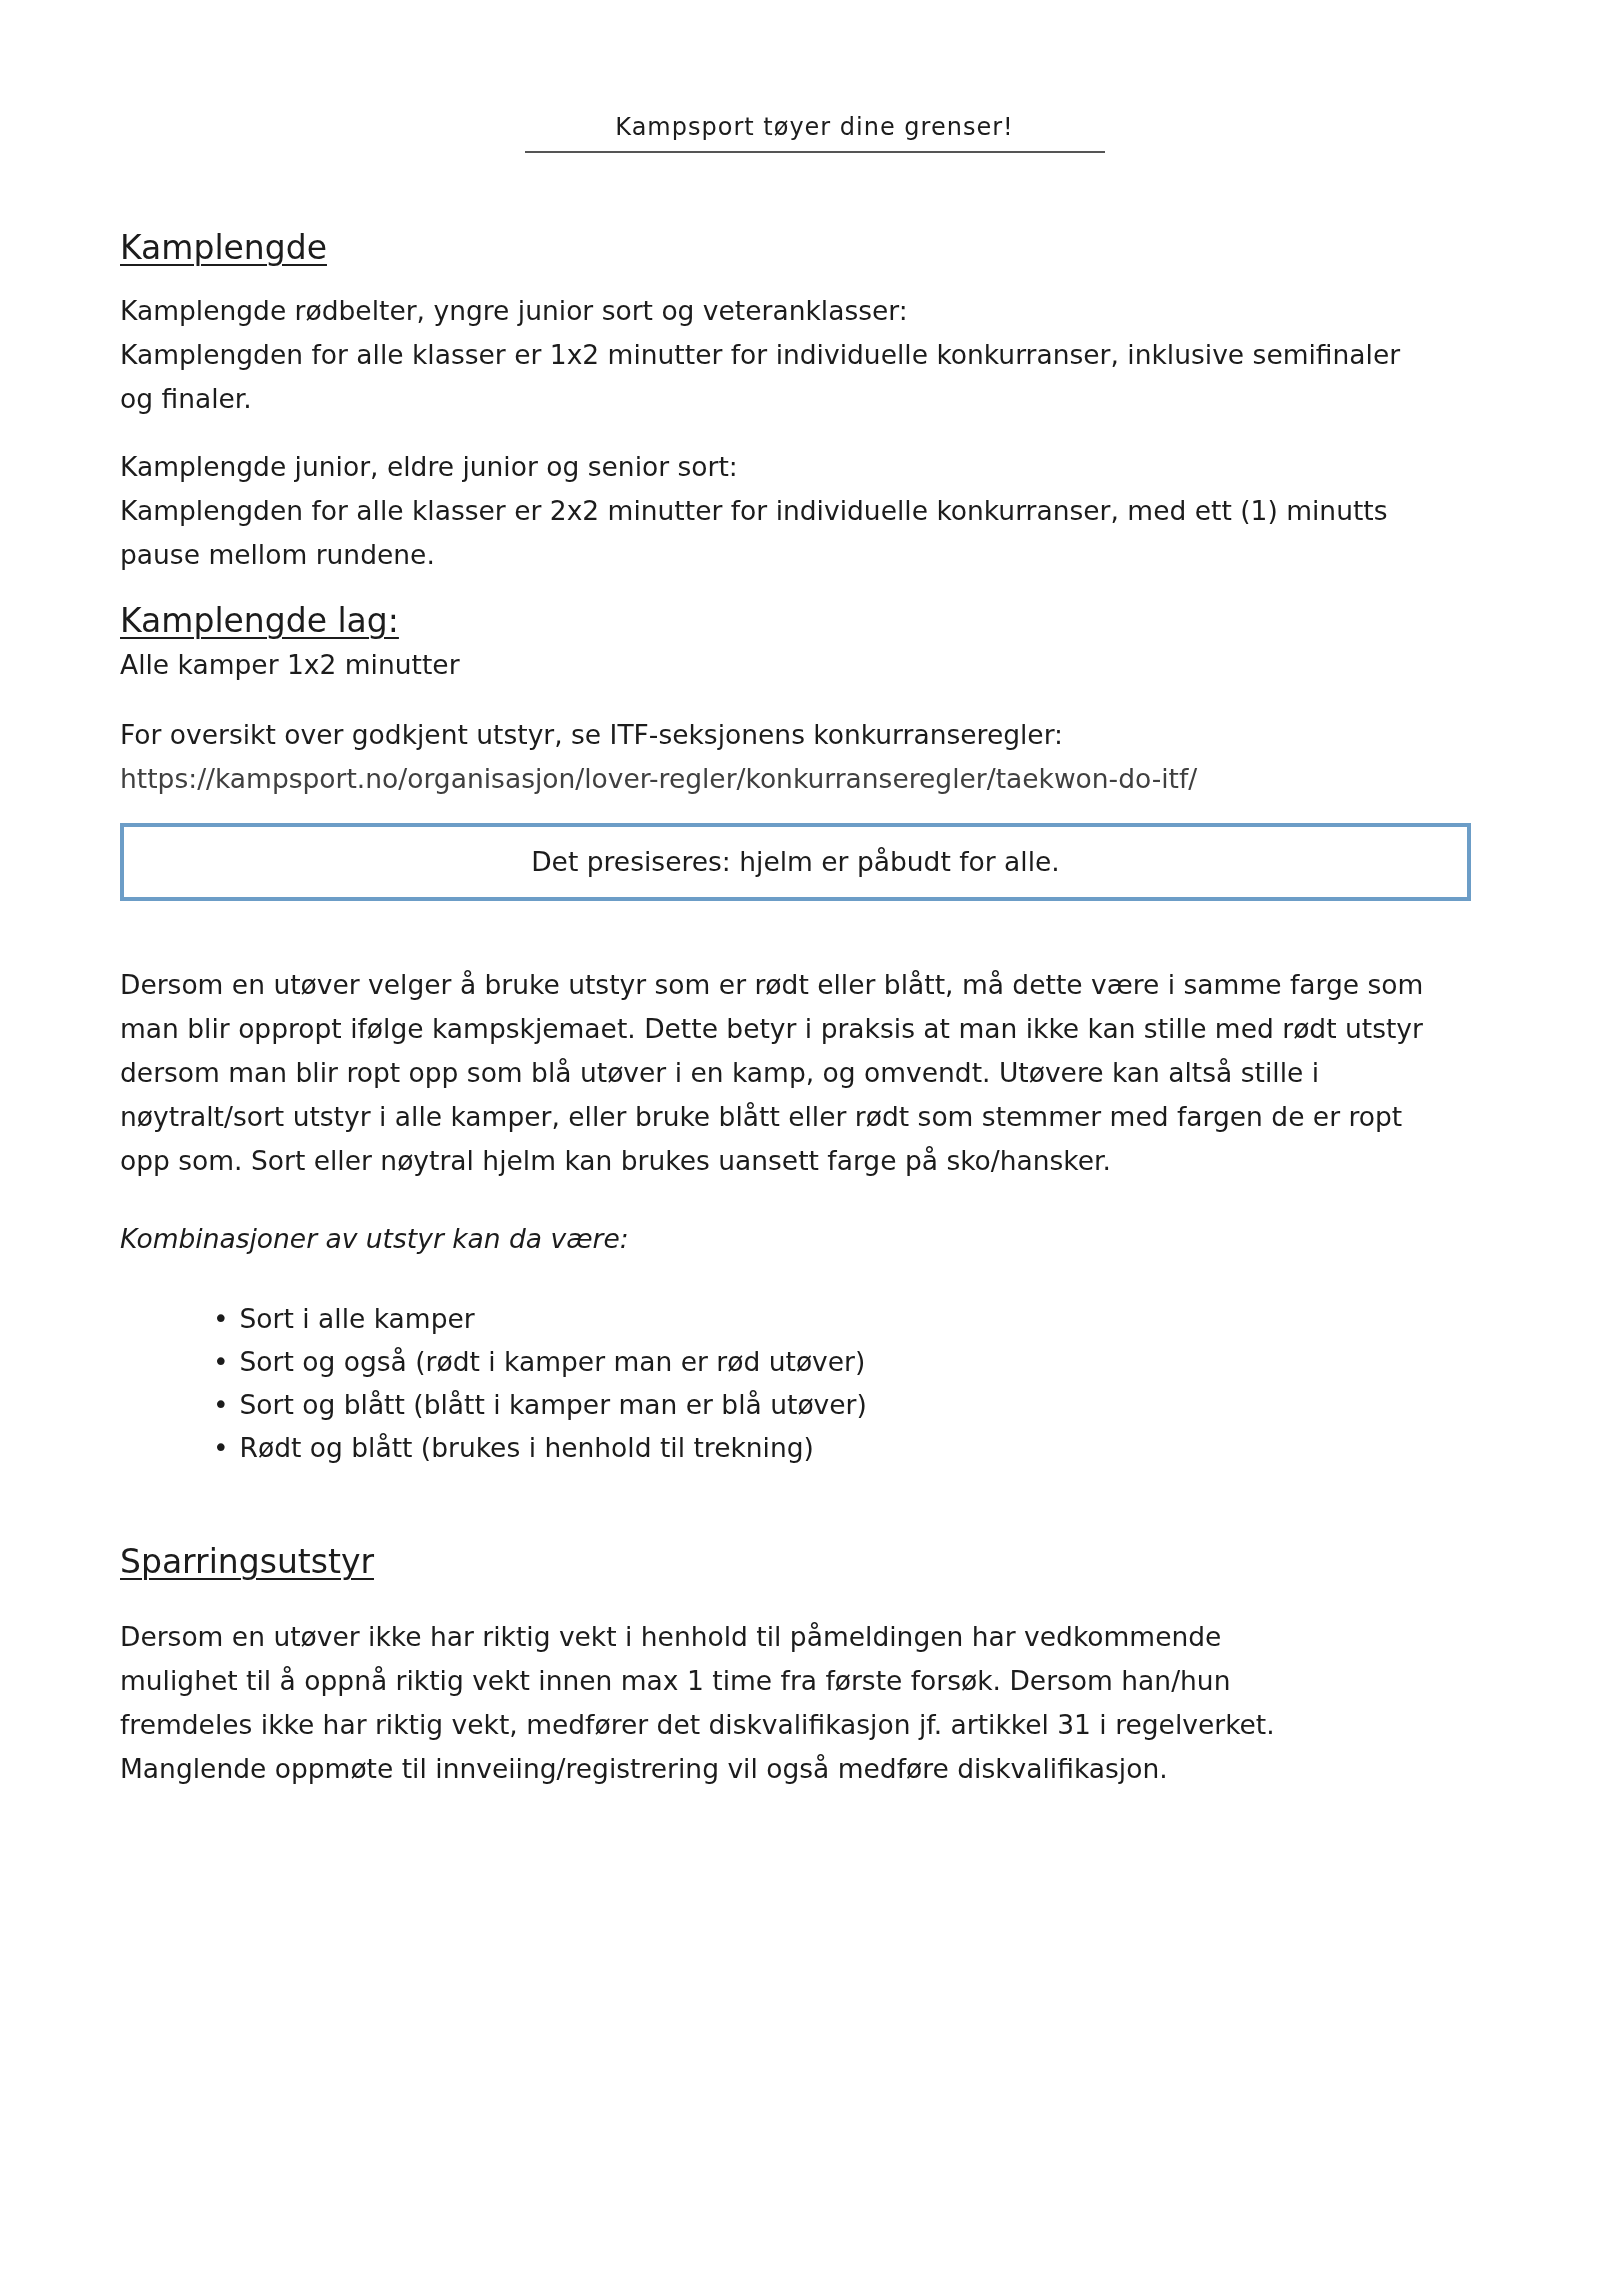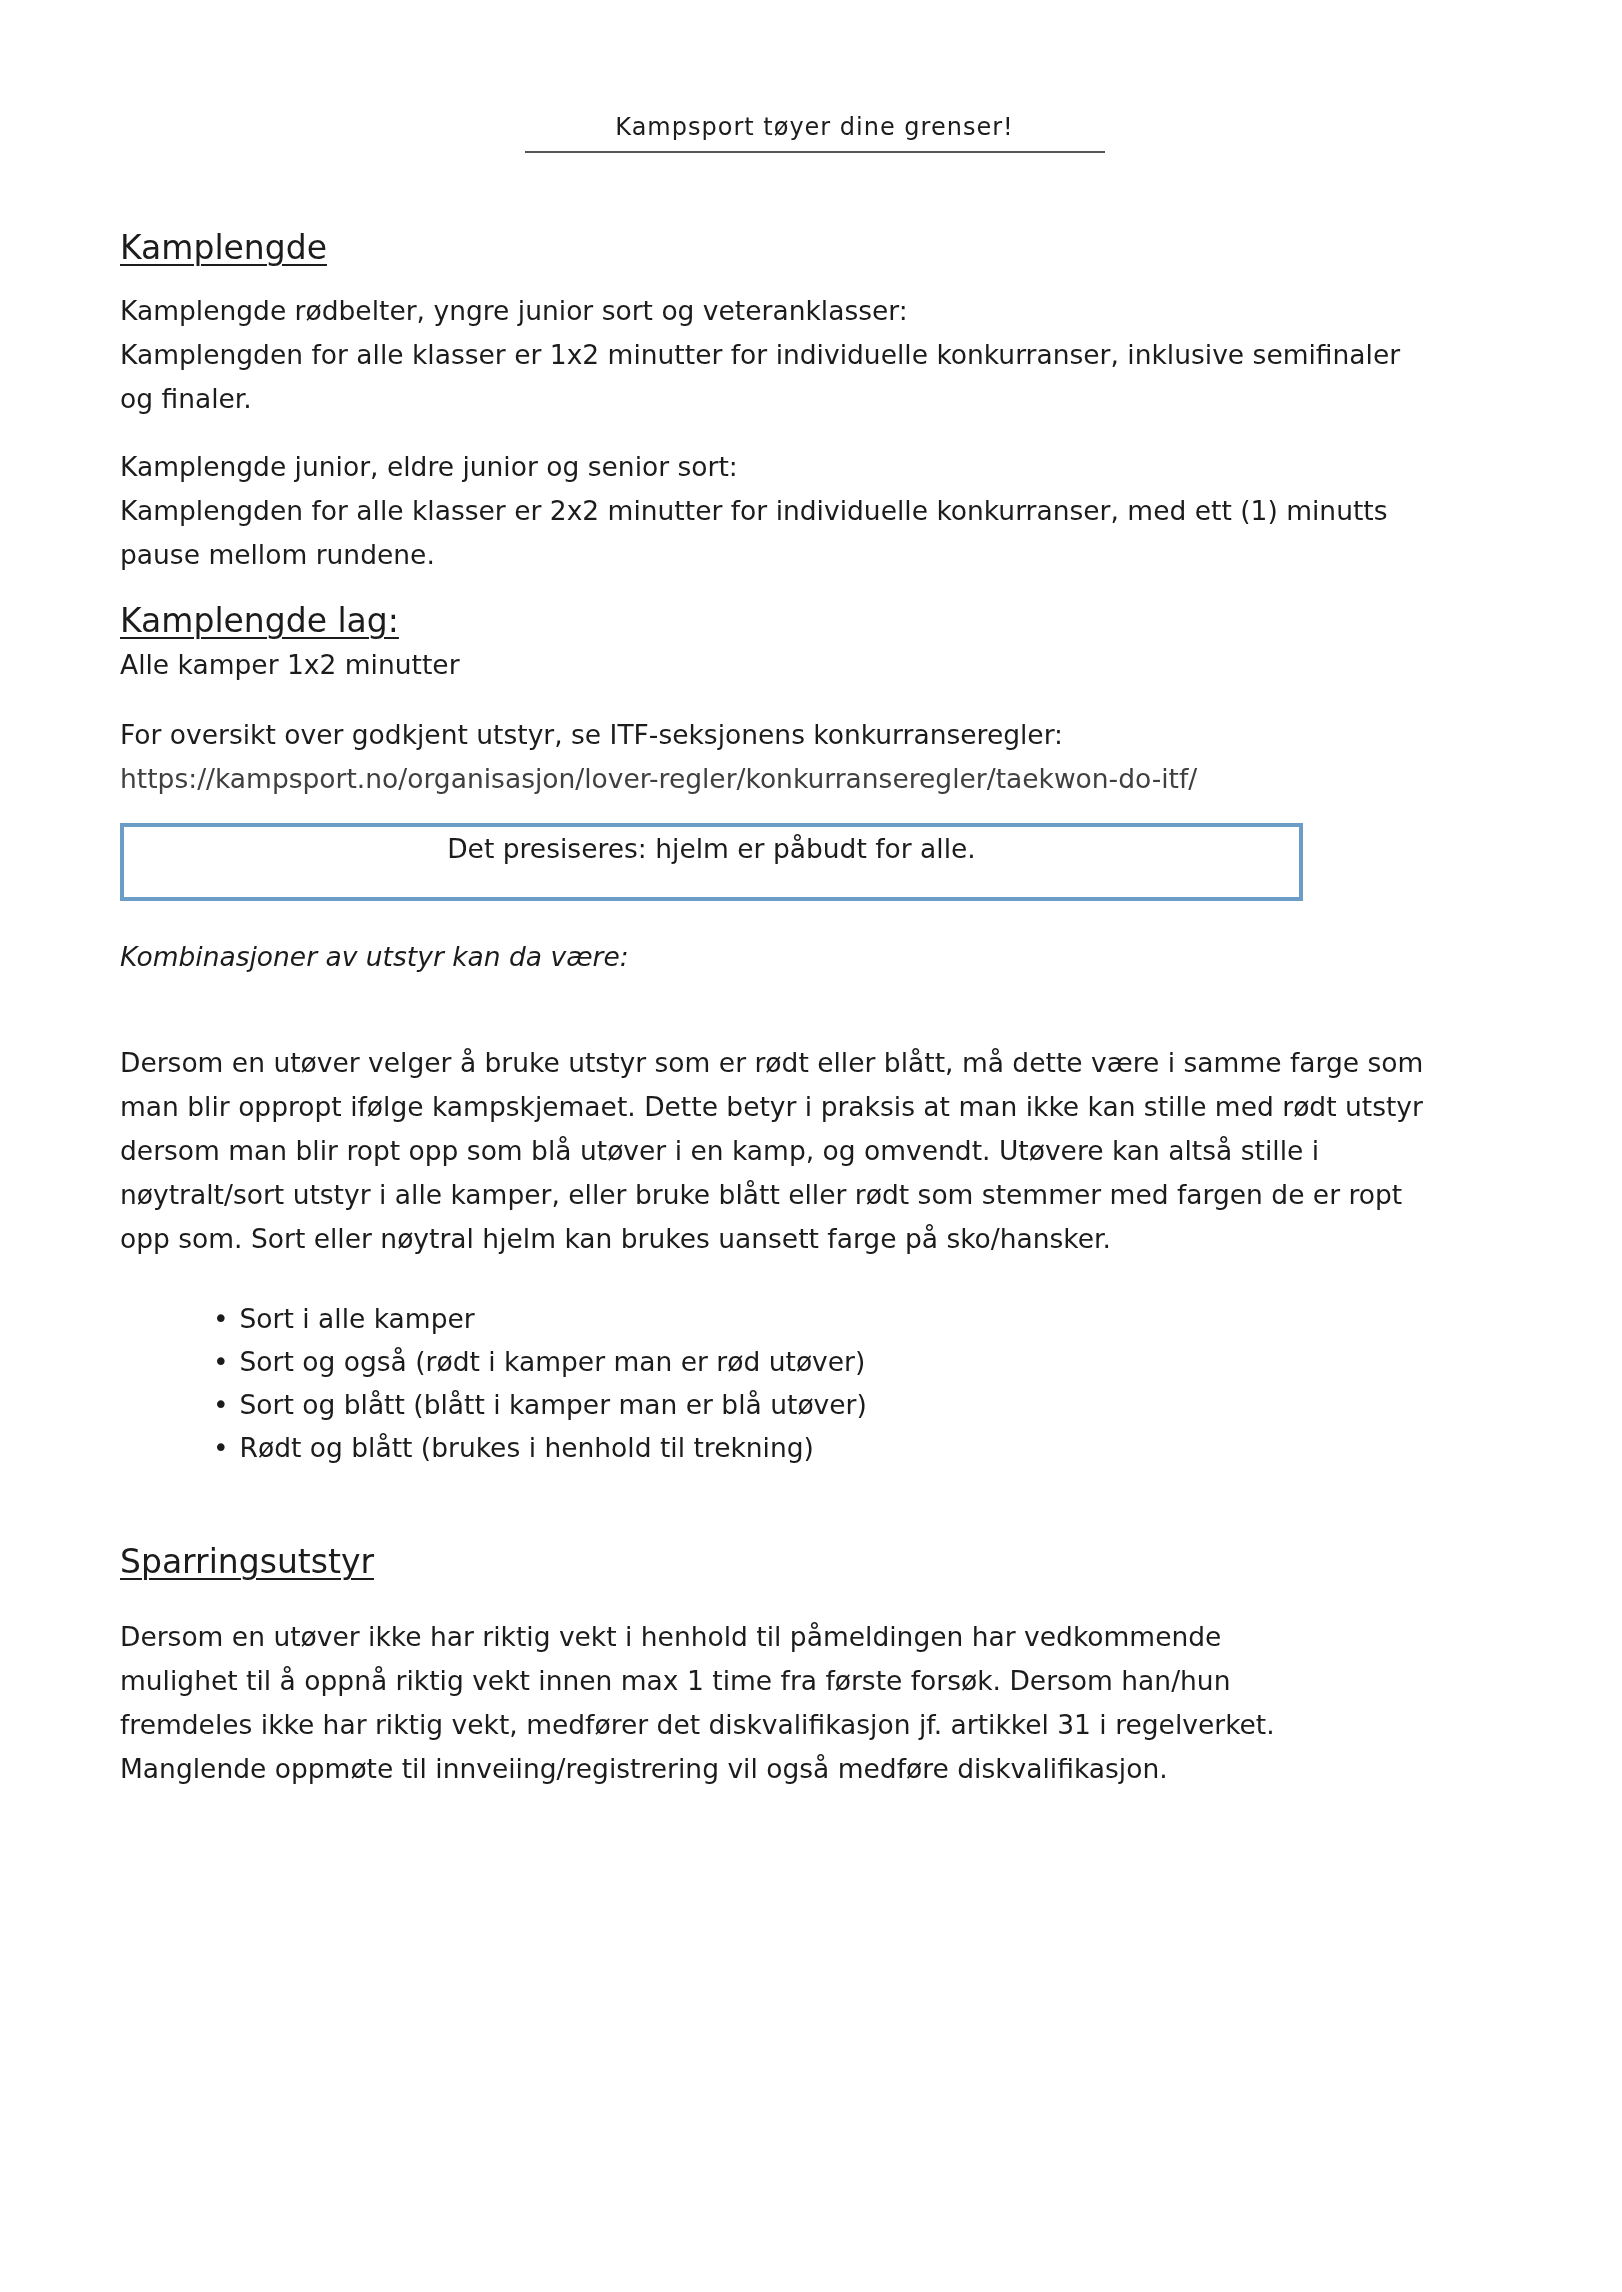--- a/index.html
+++ b/index.html
@@ -54,26 +54,26 @@
   .h-lag          { margin-top: 21.6px; }
   .h-sparring     { margin-top: 57px; }
   .p-utstyr-intro { margin-top: 26.5px; }
   .doc-link {
     color: #404040;
     text-decoration: none;
     display: inline-block;
   }
   .notice-box {
     margin-top: 21.6px;
-    width: 1183px;
+    width: 1351px;
     height: 78px;
     box-sizing: border-box;
     border: 4.9px solid #6c9dc7;
     display: flex;
-    align-items: flex-start;
+    align-items: center;
     justify-content: center;
   }
   .p-colors       { margin-top: 62px; }
   .p-combo-intro  {
     margin-top: 34px;
     font-style: italic;
   }
   .combo-list {
     list-style: none;
     margin: 36px 0 0 0;
@@ -119,27 +119,27 @@
 
   <p class="para p-utstyr-intro">
     <span>For oversikt over godkjent utstyr, se ITF-seksjonens konkurranseregler:</span><br>
     <a href="#" class="doc-link">https://kampsport.no/organisasjon/lover-regler/konkurranseregler/taekwon-do-itf/</a>
   </p>
 
   <div class="notice-box">
     <span>Det presiseres: hjelm er påbudt for alle.</span>
   </div>
 
-  <p class="para p-combo-intro">Kombinasjoner av utstyr kan da være:</p>
-
   <p class="para multiline p-colors">Dersom en utøver velger å bruke utstyr som er rødt eller blått, må dette være i samme farge som
 man blir oppropt ifølge kampskjemaet. Dette betyr i praksis at man ikke kan stille med rødt utstyr
 dersom man blir ropt opp som blå utøver i en kamp, og omvendt. Utøvere kan altså stille i
 nøytralt/sort utstyr i alle kamper, eller bruke blått eller rødt som stemmer med fargen de er ropt
 opp som. Sort eller nøytral hjelm kan brukes uansett farge på sko/hansker.</p>
+
+  <p class="para p-combo-intro">Kombinasjoner av utstyr kan da være:</p>
 
   <ul class="combo-list">
     <li>
       <span class="bullet">•</span>
       <span>Sort i alle kamper</span>
     </li>
     <li>
       <span class="bullet">•</span>
       <span>Sort og også (rødt i kamper man er rød utøver)</span>
     </li>

